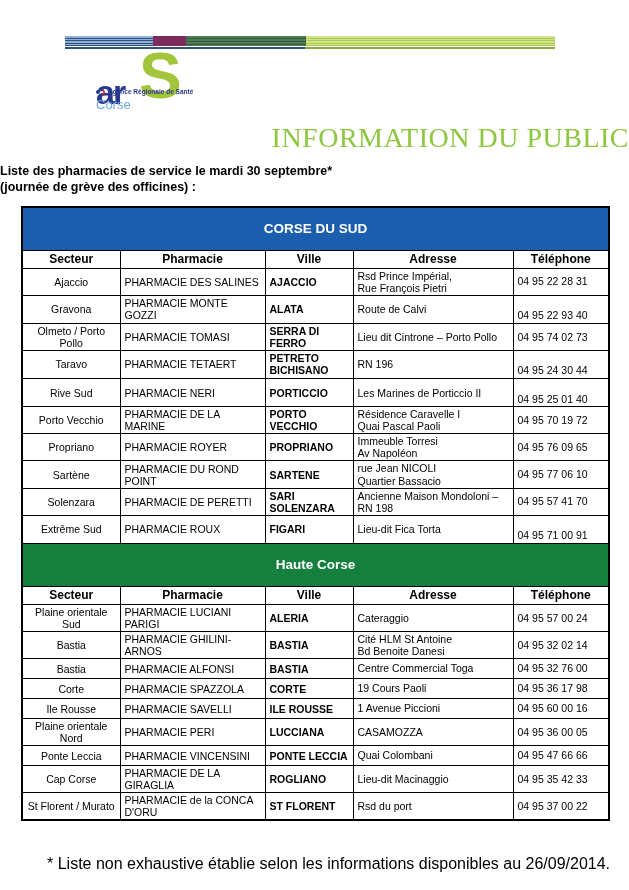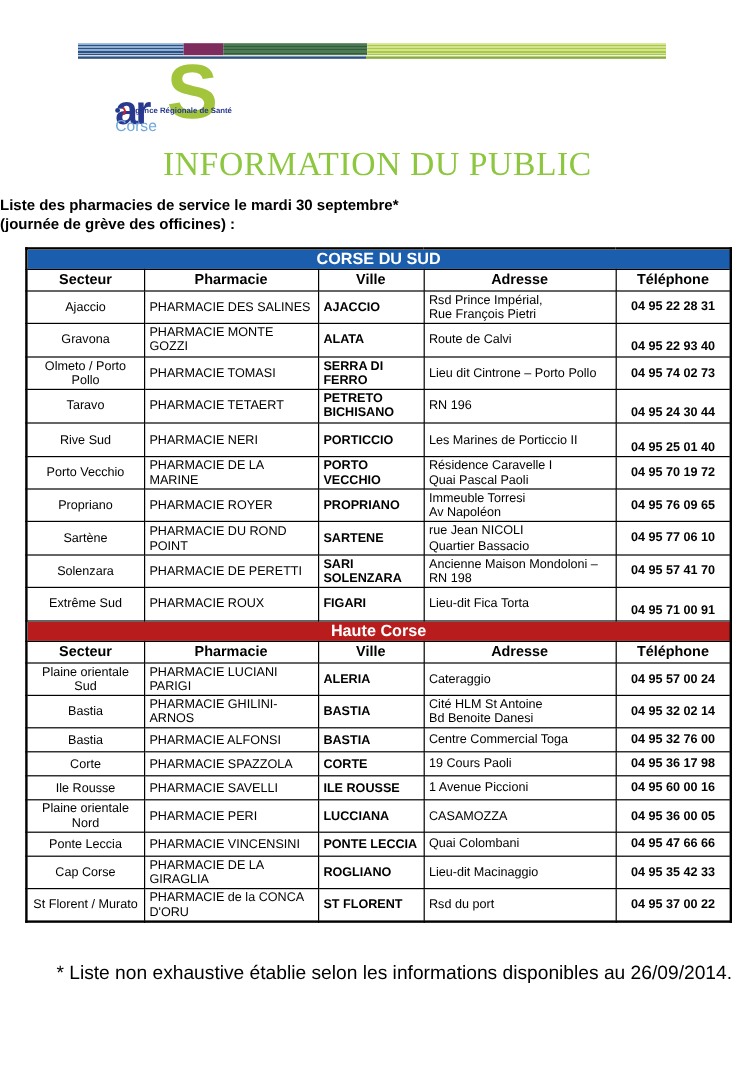--- a/index.html
+++ b/index.html
@@ -29,26 +29,26 @@
     font-family:"Liberation Serif", serif; font-weight:normal; font-size:28px; letter-spacing:0.5px; }
   .subtitle { margin-top:9px; text-align:left; font-size:12.5px; font-weight:bold; line-height:1.3; }
   
   table.pharmacy-table {
     border-collapse:collapse; table-layout:fixed;
     width:587px; margin:10px 0 0 21px;
     font-size:10.5px; border:2px solid #000;
   }
   .pharmacy-table td, .pharmacy-table th { border:1px solid #000; padding:1px 4px; vertical-align:middle; overflow:hidden; }
   .pharmacy-table th { font-size:12px; height:15px; padding:1px 2px; }
-  td.banner { background:#1b5ead; color:#fff; font-weight:bold; font-size:13.5px; text-align:center; height:16px; padding:0; }
+  td.banner { background:#1b5ead; color:#fff; font-weight:bold; font-size:13.5px; text-align:center; height:16px; padding:13px; }
   td.c-secteur   { text-align:center; height:17px; }
   td.c-pharmacie { font-weight:normal; }
   td.c-ville     { font-weight:bold; white-space:pre; }
   td.c-adresse   { white-space:pre-line; line-height:1.15; }
-  td.c-telephone { font-weight:bold; text-align:center; white-space:pre-line; line-height:1.2; }
+  td.c-telephone { font-weight:normal; white-space:pre-line; line-height:1.2; }
   
   .footnote { margin:34px 0 0 47px; font-size:16px; }
 </style>
 </head>
 <body>
 
 <div class="topbar-wrap">
   <div class="topbar">
     <div class="seg-blue"></div>
     <div class="seg-purple"></div>
@@ -60,21 +60,21 @@
 
 <div class="logo">
   <span class="logo-ar" style="color: rgb(41, 57, 142);">ar</span>
   <span class="logo-s" style="color: rgb(163, 197, 60);">S</span>
   <div class="logo-tagline" style="color: rgb(41, 57, 142);">
     <span class="flag-dot-blue"></span><span class="flag-arc-red">❱</span><span>Agence Régionale de Santé</span>
   </div>
   <div class="logo-region">Corse</div>
 </div>
 
-<h1 class="title" style="color: rgb(141, 198, 63);">INFORMATION DU PUBLIC</h1>
+<h1 class="title" style="color: rgb(141, 198, 63); text-align: right;">INFORMATION DU PUBLIC</h1>
 
 <div class="subtitle">
   <div>Liste des pharmacies de service le mardi 30 septembre*</div>
   <div>(journée de grève des officines) :</div>
 </div>
 
 <table class="pharmacy-table">
   <colgroup>
     <col style="width:98px">
       <col style="width:145px">
@@ -170,21 +170,21 @@
       </tr>
       <tr>
         <td class="c-secteur">Extrême Sud</td>
         <td class="c-pharmacie">PHARMACIE ROUX</td>
         <td class="c-ville">FIGARI</td>
         <td class="c-adresse">Lieu-dit Fica Torta</td>
         <td class="c-telephone">
 04 95 71 00 91</td>
       </tr>
       <tr>
-        <td colspan="5" class="banner" style="background: #b91c1c;">Haute Corse</td>
+        <td colspan="5" class="banner" style="background: #15803d;">Haute Corse</td>
       </tr>
       <tr>
         <th>Secteur</th>
         <th>Pharmacie</th>
         <th>Ville</th>
         <th>Adresse</th>
         <th>Téléphone</th>
       </tr>
       <tr>
         <td class="c-secteur">Plaine orientale Sud</td>

